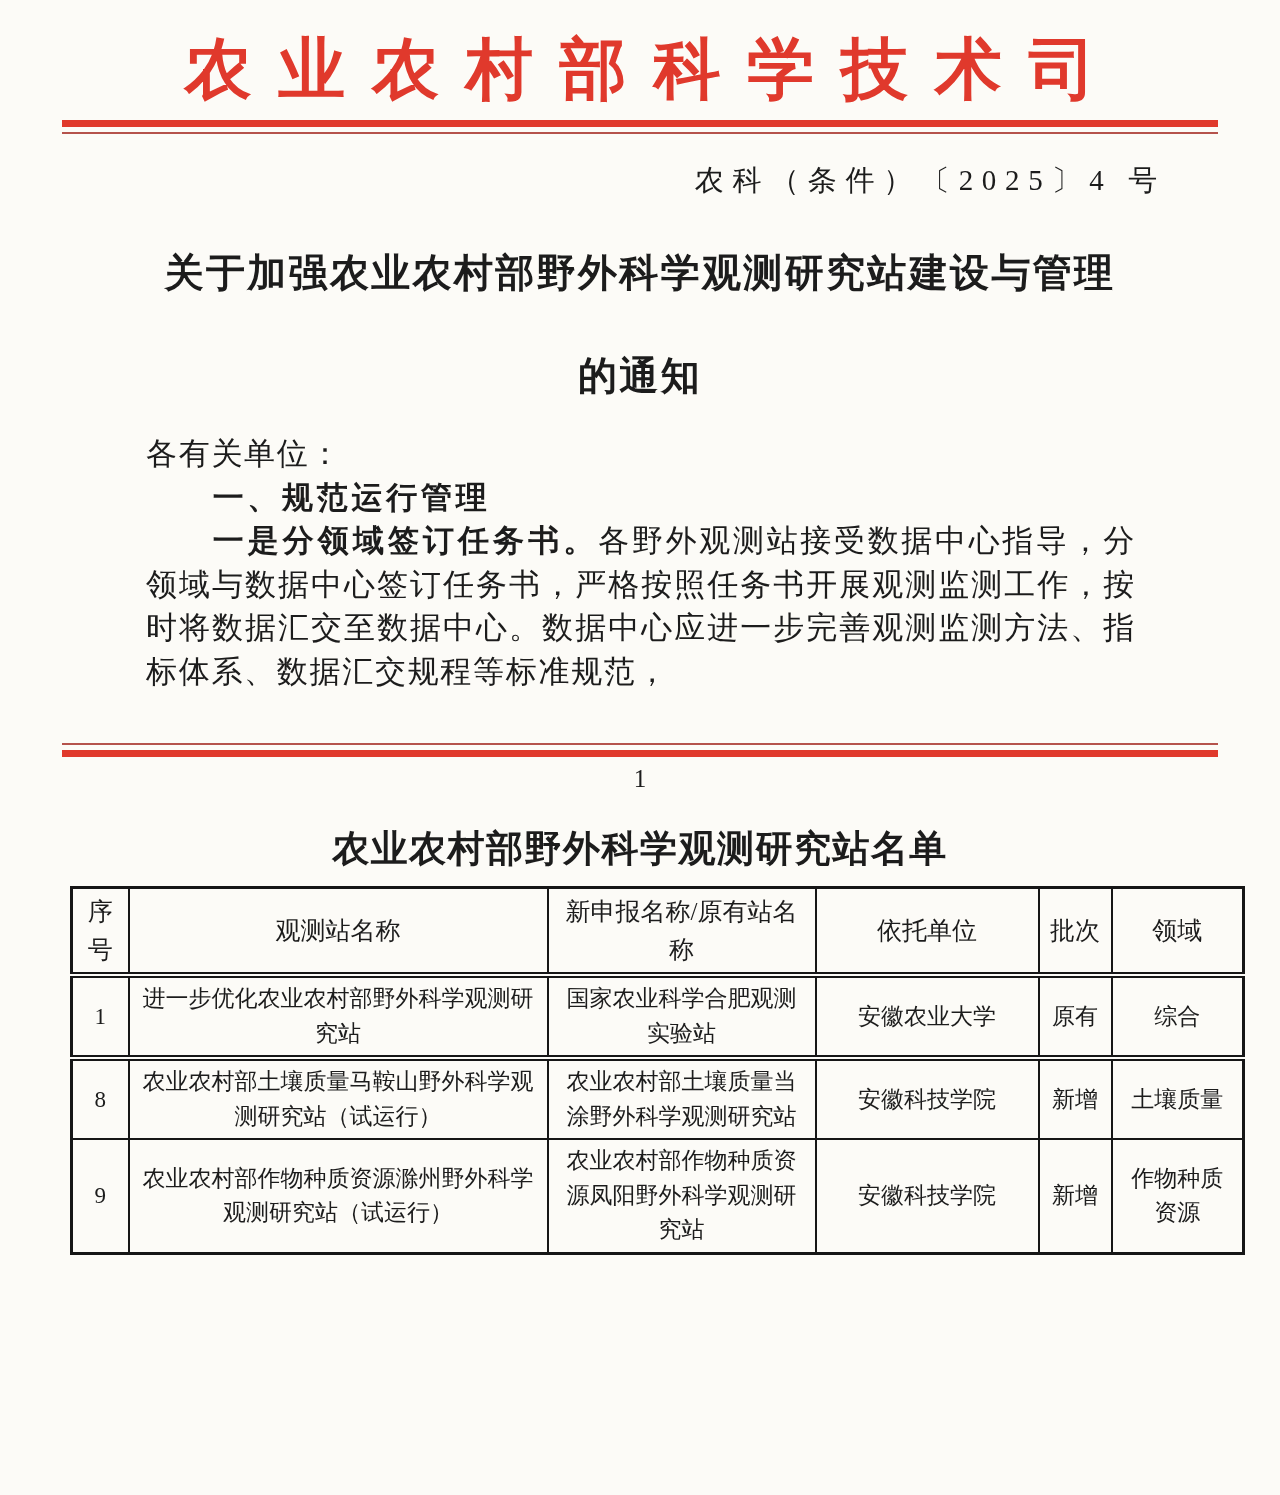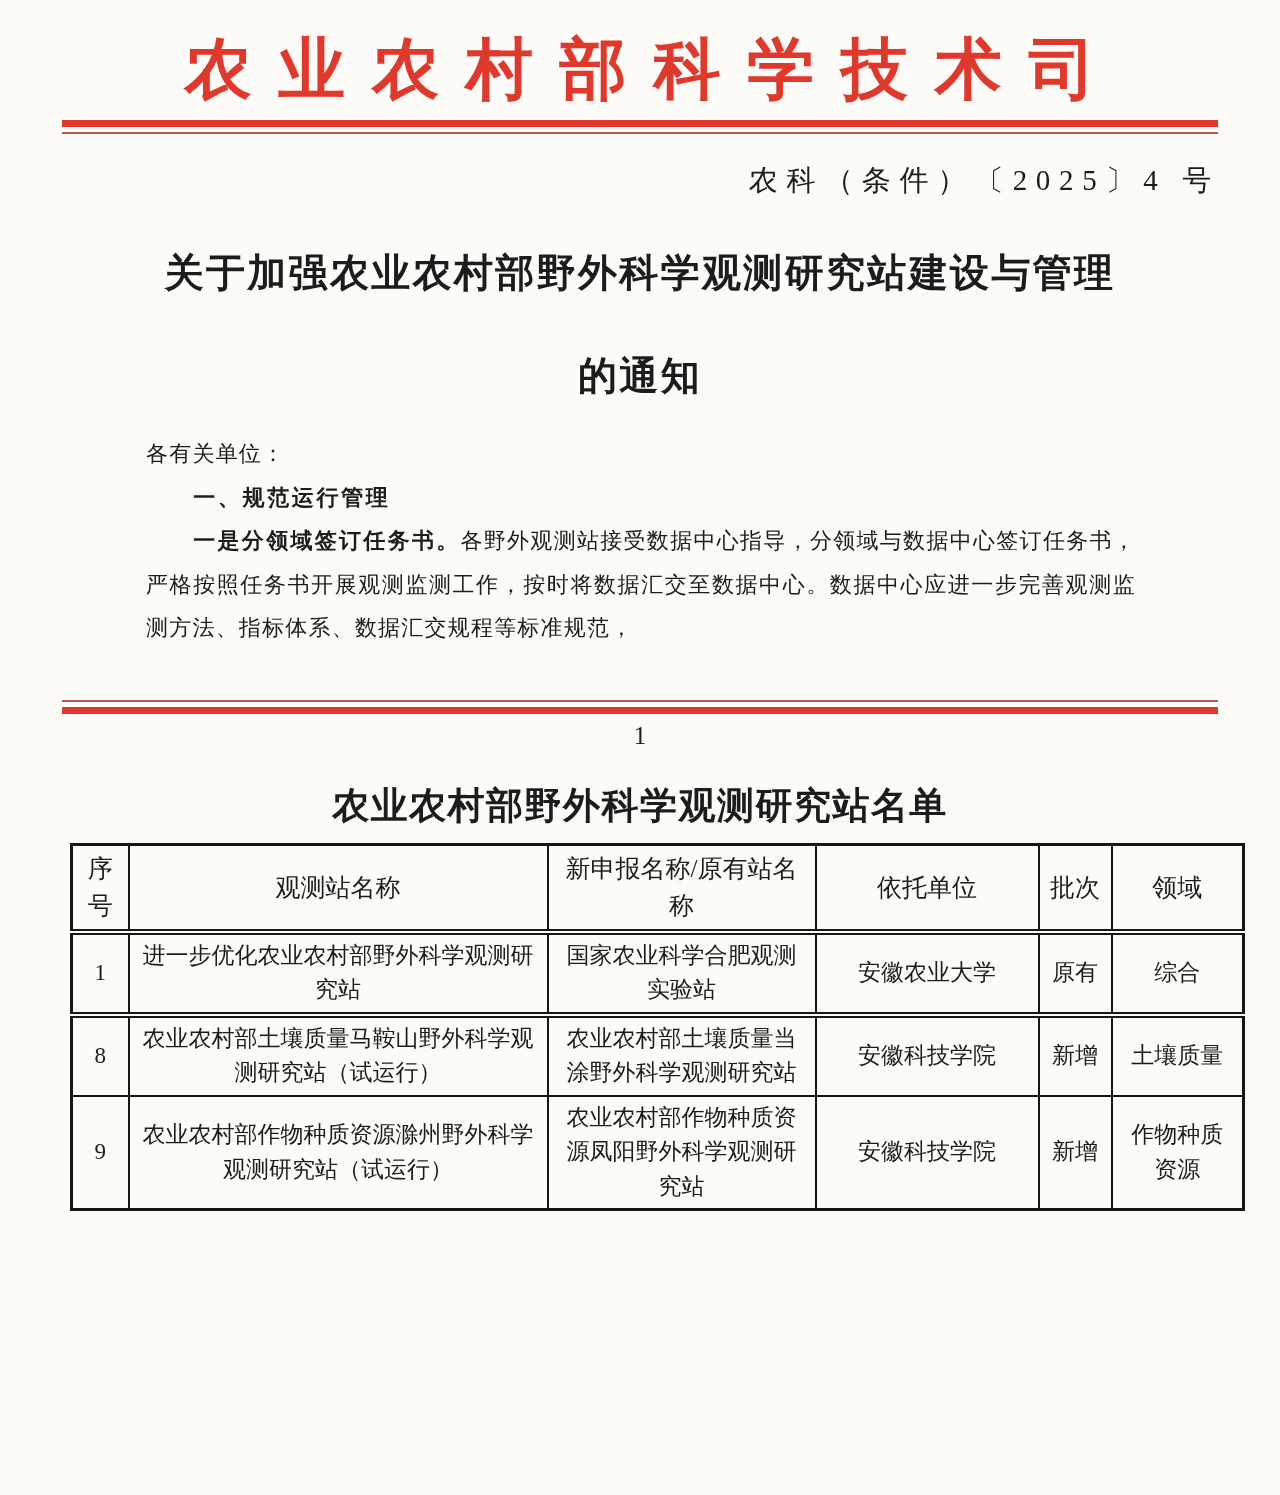--- a/index.html
+++ b/index.html
@@ -37,40 +37,40 @@
     text-indent:0.40em;
     color:var(--header-red);
   }
   .rule-group{margin:6px 62px 0 62px;}
   .rule-thick{height:7px;background:var(--header-red);}
   .rule-thin{height:2px;background:var(--rule-thin-red);}
   .rule-group.top .rule-thin{margin-top:5px;}
   .rule-group.bottom{margin-top:50px;}
   .rule-group.bottom .rule-thick{margin-top:5px;}
   .doc-number{
-    margin:26px 60px 0 0;
+    margin:26px 114px 0 0;
     text-align:right;
     font-size:29px;
     letter-spacing:0.30em;
     line-height:40px;
   }
   
   .notice-title{
     margin:30px 90px 0 90px;
     text-align:center;
     font-size:39px;
     font-weight:700;
     line-height:60px;
     letter-spacing:0.06em;
   }
   .notice-title span{display:block;margin-top:43px;}
   
   .body-text{
     margin:26px 144px 0 146px;
-    font-size:22px;
+    font-size:31px;
     line-height:43.5px;
     letter-spacing:0.055em;
     text-align:justify;
   }
   .body-text p{margin:0;}
   .para{text-indent:2.15em;}
   .section-heading{
     font-family:"Liberation Sans","DejaVu Sans",sans-serif;
     font-weight:700;
     letter-spacing:0.12em;

